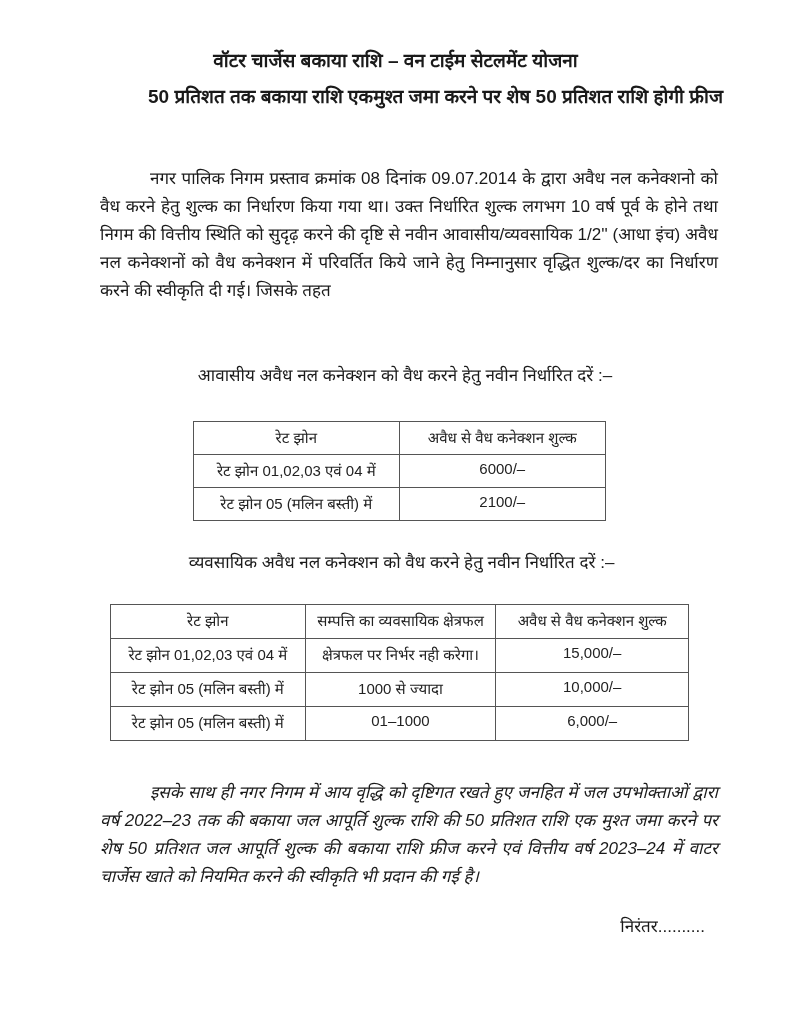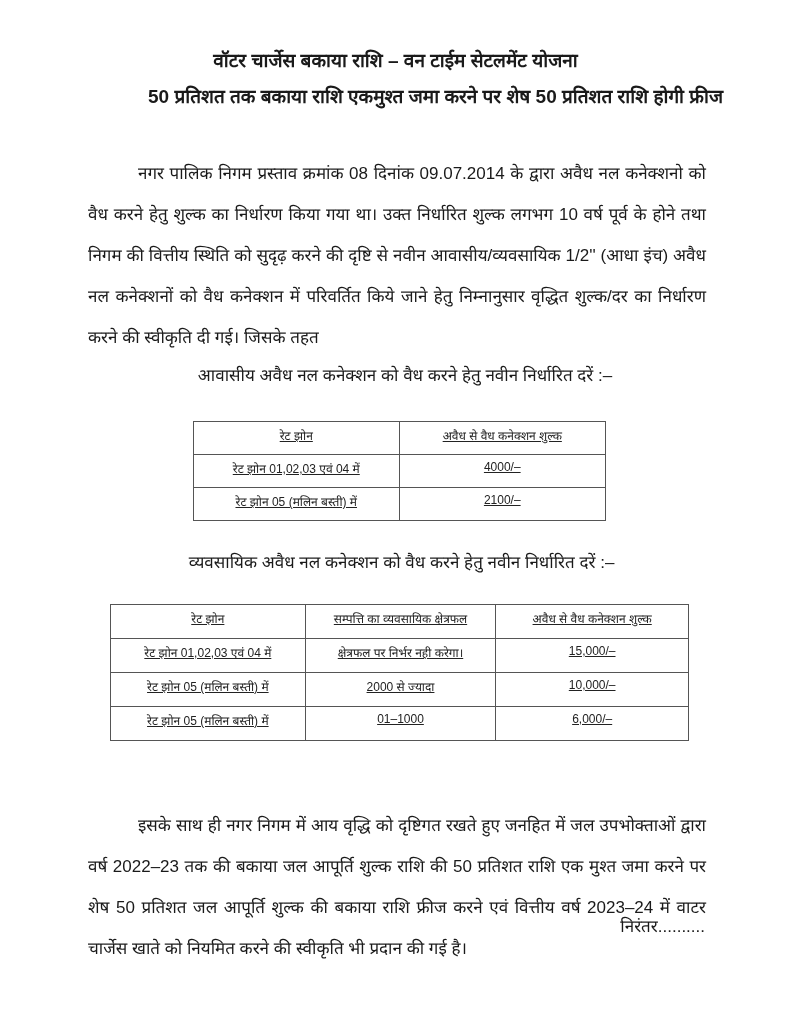--- a/index.html
+++ b/index.html
@@ -9,35 +9,35 @@
       color: #1a1a1a;
     }
     .title {
       position: absolute; left: 0; width: 791px; text-align: center;
       font-size: 19px; font-weight: bold; line-height: 24px;
     }
     #title1 { top: 49px; }
     #title2 { top: 85px; padding-left: 40px; }
     .para {
       position: absolute; left: 87px; width: 618px;
-      font-size: 17px; line-height: 41px; text-align: justify;
-      margin: 1px;
+      font-size: 17px; line-height: 28px; text-align: justify;
+      margin: 13px;
     }
     .para .indent { display: inline-block; width: 50px; }
     #para1 { top: 152px; }
-    #para2 { top: 804px; }
+    #para2 { top: 766px; font-style: italic; }
     .caption {
       position: absolute; left: 0; width: 791px; text-align: center;
       font-size: 17px; line-height: 24px;
     }
     #cap1 { top: 364px; padding-left: 19px; box-sizing: border-box; }
     #cap2 { top: 551px; padding-left: 12px; box-sizing: border-box; }
     table.rate {
       position: absolute; border-collapse: collapse;
-      font-size: 12px; color: #222; text-decoration: underline;
+      font-size: 15px; color: #222;
     }
     table.rate td, table.rate th {
       border: 1px solid #555;
       text-align: center; vertical-align: top;
       padding: 5px 4px 0 4px; font-weight: normal;
     }
     #table1 { left: 193px; top: 421px; width: 413px; }
     #table1 th, #table1 td { height: 27px; }
     #table1 col.c1 { width: 206px; }
     #table1 col.c2 { width: 207px; }
@@ -66,21 +66,21 @@
       <col class="c1">
       <col class="c2">
     </colgroup>
   <tbody>
       <tr>
     <th>रेट झोन</th>
     <th>अवैध से वैध कनेक्शन शुल्क</th>
   </tr>
   <tr>
     <td>रेट झोन 01,02,03 एवं 04 में</td>
-    <td>4000/–</td>
+    <td>6000/–</td>
   </tr>
   <tr>
     <td>रेट झोन 05 (मलिन बस्ती) में</td>
     <td>2100/–</td>
   </tr>
 </tbody>
   </table>
 
 <div id="cap2" class="caption">व्यवसायिक अवैध नल कनेक्शन को वैध करने हेतु नवीन निर्धारित दरें :–</div>
 
@@ -96,21 +96,21 @@
     <th>सम्पत्ति का व्यवसायिक क्षेत्रफल</th>
     <th>अवैध से वैध कनेक्शन शुल्क</th>
   </tr>
   <tr>
     <td>रेट झोन 01,02,03 एवं 04 में</td>
     <td>क्षेत्रफल पर निर्भर नही करेगा।</td>
     <td>15,000/–</td>
   </tr>
   <tr>
     <td>रेट झोन 05 (मलिन बस्ती) में</td>
-    <td>2000 से ज्यादा</td>
+    <td>1000 से ज्यादा</td>
     <td>10,000/–</td>
   </tr>
   <tr>
     <td>रेट झोन 05 (मलिन बस्ती) में</td>
     <td>01–1000</td>
     <td>6,000/–</td>
   </tr>
 </tbody>
   </table>
 

